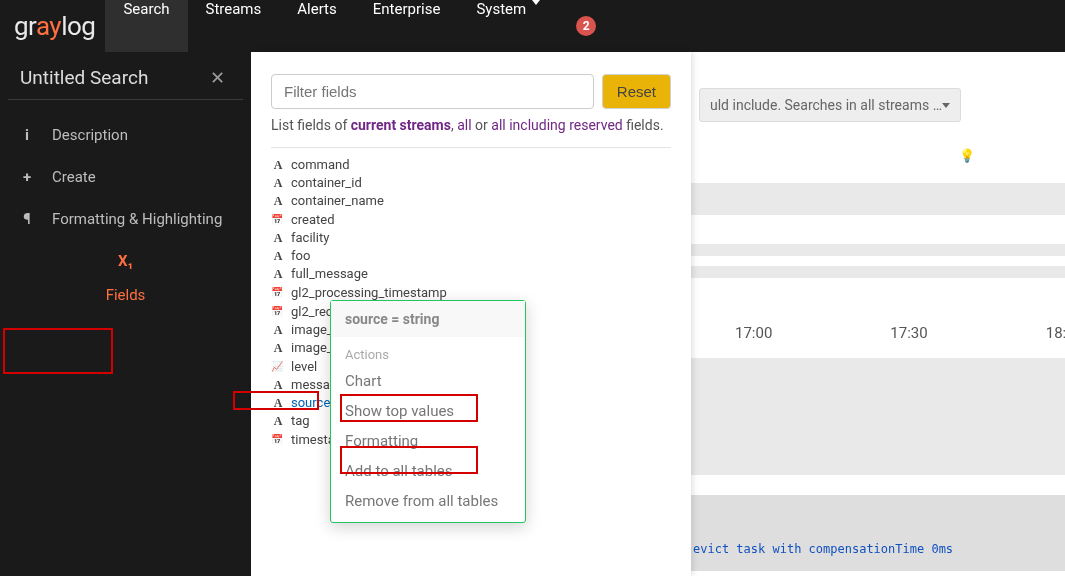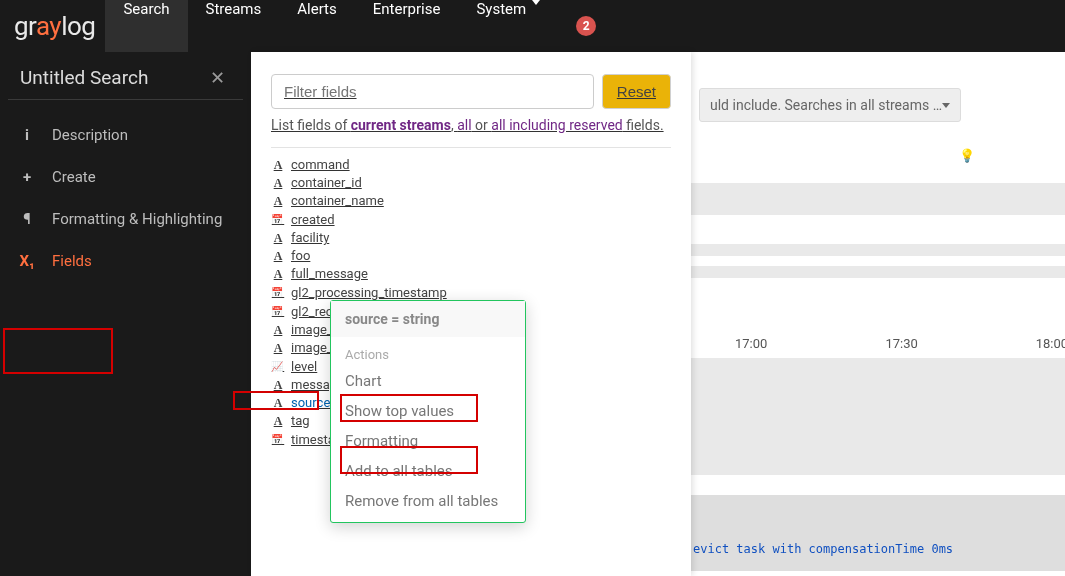--- a/index.html
+++ b/index.html
@@ -68,36 +68,35 @@
   }
   .sb-title{font-size:19px;color:#dcdcdc;}
   .sb-close{font-size:18px;color:#9a9a9a;cursor:pointer;}
   .sb-items{padding-top:14px;}
   .sb-item{
     display:flex;align-items:center;gap:16px;
     padding:12px 18px;
     color:var(--gray-txt);font-size:15px;cursor:pointer;
   }
   .sb-item .ic{width:18px;text-align:center;font-style:normal;font-weight:700;}
-  .sb-item.selected{color:var(--orange);}
+  .sb-item.selected{color:var(--orange);flex-direction:column;}
   .hl-sidebar{
     position:absolute;left:3px;top:276px;width:110px;height:46px;
     border:2px solid var(--red-hl);pointer-events:none;
   }
 
   
   .fields-panel{
     position:absolute;
     left:var(--side-w);top:var(--top-h);
     width:var(--panel-w);height:calc(100% - var(--top-h));
     background:var(--panel-bg);
     box-shadow:2px 0 6px rgba(0,0,0,.12);
     z-index:6;
     padding:22px 20px 0 20px;
-    text-decoration:underline;
   }
   .fields-panel::before{
     
     content:"";position:absolute;left:-10px;top:242px;
     border:10px solid transparent;border-right-color:#ffffff;
   }
   .filter-row{display:flex;gap:8px;align-items:center;margin-bottom:8px;}
   .filter-input{
     flex:1;padding:8px 12px;border:1px solid #ccc;border-radius:4px;
     font-size:15px;color:#666;
@@ -165,21 +164,21 @@
   .caret{width:0;height:0;border-left:4px solid transparent;border-right:4px solid transparent;border-top:5px solid currentColor;display:inline-block;}
   .bulb{position:absolute;right:89px;top:96px;color:#7b3fa0;font-size:13px;}
   .gray-strip{position:absolute;left:0;right:0;background:#e9e9e9;}
   .strip1{top:131px;height:32px;}
   .strip2a{top:192px;height:12px;}
   .strip2b{top:214px;height:12px;}
   .strip3{top:306px;height:117px;}
   .strip-dark{position:absolute;top:443px;height:76px;left:0;right:0;background:#dedede;}
   .time-axis{
     position:absolute;top:272px;left:0;right:0;display:flex;gap:118px;
-    color:#555;font-size:13px;padding-left:44px;margin-top:12px;
+    color:#555;font-size:15px;padding-left:44px;
   }
   .mono-snip{
     position:absolute;top:490px;left:2px;
     font-family:Consolas,Menlo,monospace;font-size:12px;color:#1050c0;
   }
 </style>
 </head>
 <body>
 
 <div class="topbar">

